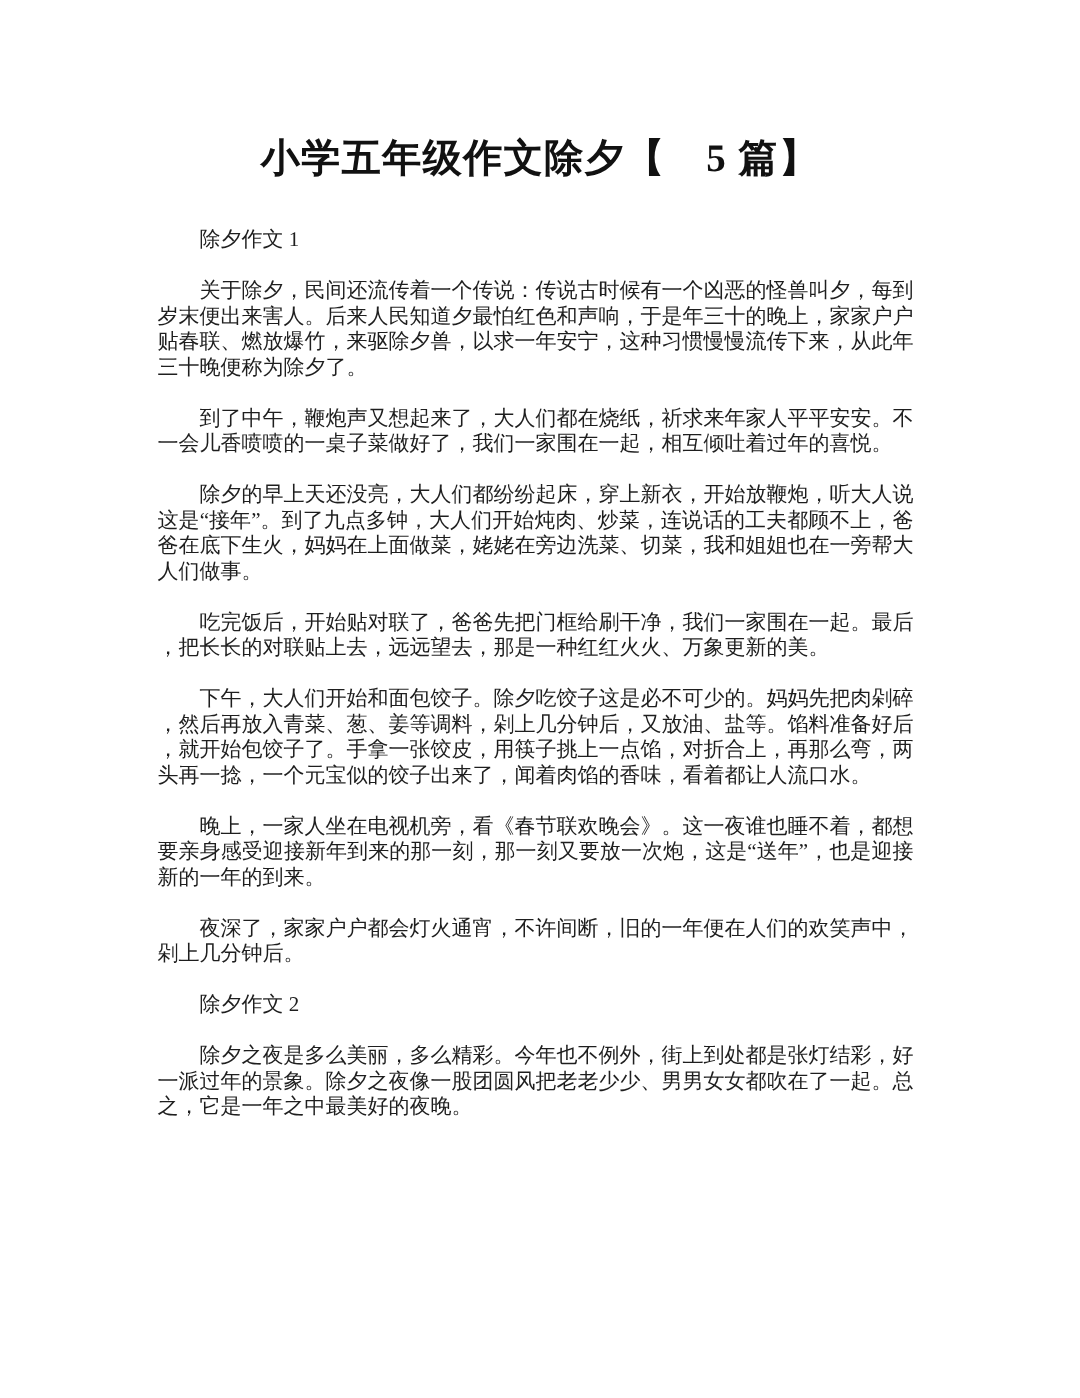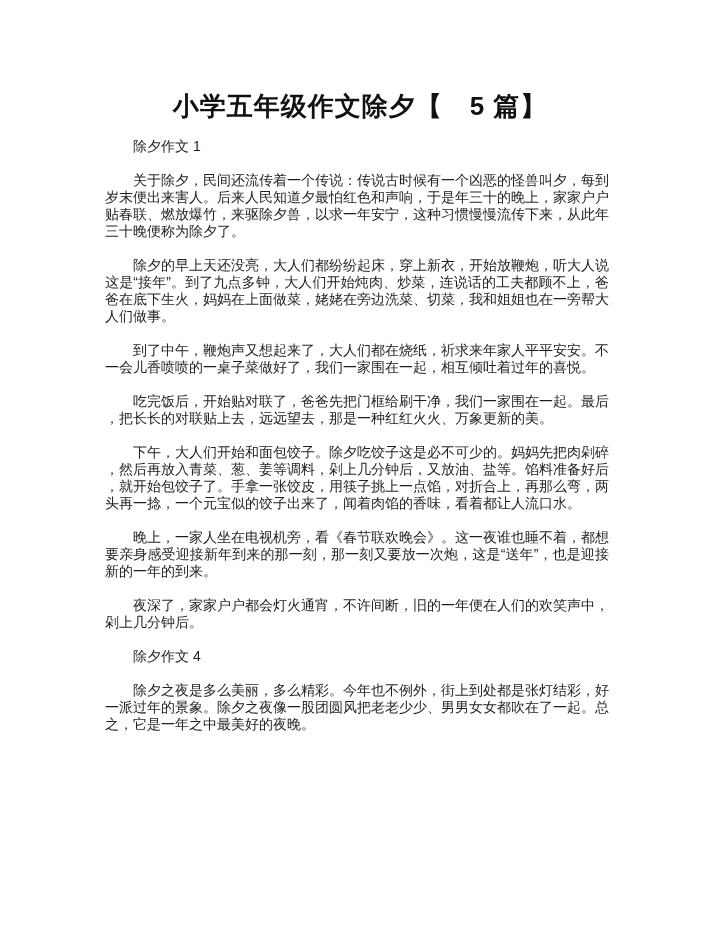--- a/index.html
+++ b/index.html
@@ -6,36 +6,36 @@
     margin: 0;
     padding: 0;
     background: #ffffff;
   }
   .page {
     position: relative;
     width: 720px;
     height: 932px;
     background: #ffffff;
     overflow: hidden;
-    font-family: Liberation Sans, sans-serif;
+    font-family: Liberation Serif, serif;
     color: #1e1e1e;
   }
   .doc-title {
     margin: 0;
     padding-top: 90px;
     text-align: center;
     font-size: 26px;
     font-weight: 700;
     line-height: 32px;
     letter-spacing: 1px;
     color: #111111;
   }
   .content {
     width: 504px;
-    margin: 16px 0 0 105px;
+    margin: 30px 0 0 105px;
   }
   .block {
     margin: 0 0 17px 0;
     font-size: 14px;
     line-height: 17px;
     text-indent: 28px;
     text-align: justify;
     line-break: anywhere;
     overflow-wrap: break-word;
     color: #1e1e1e;
@@ -46,22 +46,22 @@
 </style>
 </head>
 <body>
 
 <div class="page">
   <h1 class="doc-title">小学五年级作文除夕【　5 篇】</h1>
 
   <div class="content">
     <p class="block block--heading">除夕作文 1</p>
     <p class="block">关于除夕，民间还流传着一个传说：传说古时候有一个凶恶的怪兽叫夕，每到岁末便出来害人。后来人民知道夕最怕红色和声响，于是年三十的晚上，家家户户贴春联、燃放爆竹，来驱除夕兽，以求一年安宁，这种习惯慢慢流传下来，从此年三十晚便称为除夕了。</p>
+    <p class="block">到了中午，鞭炮声又想起来了，大人们都在烧纸，祈求来年家人平平安安。不一会儿香喷喷的一桌子菜做好了，我们一家围在一起，相互倾吐着过年的喜悦。</p>
     <p class="block">除夕的早上天还没亮，大人们都纷纷起床，穿上新衣，开始放鞭炮，听大人说这是“接年”。到了九点多钟，大人们开始炖肉、炒菜，连说话的工夫都顾不上，爸爸在底下生火，妈妈在上面做菜，姥姥在旁边洗菜、切菜，我和姐姐也在一旁帮大人们做事。</p>
-    <p class="block">到了中午，鞭炮声又想起来了，大人们都在烧纸，祈求来年家人平平安安。不一会儿香喷喷的一桌子菜做好了，我们一家围在一起，相互倾吐着过年的喜悦。</p>
     <p class="block">吃完饭后，开始贴对联了，爸爸先把门框给刷干净，我们一家围在一起。最后，把长长的对联贴上去，远远望去，那是一种红红火火、万象更新的美。</p>
     <p class="block">下午，大人们开始和面包饺子。除夕吃饺子这是必不可少的。妈妈先把肉剁碎，然后再放入青菜、葱、姜等调料，剁上几分钟后，又放油、盐等。馅料准备好后，就开始包饺子了。手拿一张饺皮，用筷子挑上一点馅，对折合上，再那么弯，两头再一捻，一个元宝似的饺子出来了，闻着肉馅的香味，看着都让人流口水。</p>
     <p class="block">晚上，一家人坐在电视机旁，看《春节联欢晚会》。这一夜谁也睡不着，都想要亲身感受迎接新年到来的那一刻，那一刻又要放一次炮，这是“送年”，也是迎接新的一年的到来。</p>
     <p class="block">夜深了，家家户户都会灯火通宵，不许间断，旧的一年便在人们的欢笑声中，剁上几分钟后。</p>
-    <p class="block block--heading">除夕作文 4</p>
+    <p class="block block--heading">除夕作文 2</p>
     <p class="block">除夕之夜是多么美丽，多么精彩。今年也不例外，街上到处都是张灯结彩，好一派过年的景象。除夕之夜像一股团圆风把老老少少、男男女女都吹在了一起。总之，它是一年之中最美好的夜晚。</p>
   </div>
 </div>
 
 </body></html>

